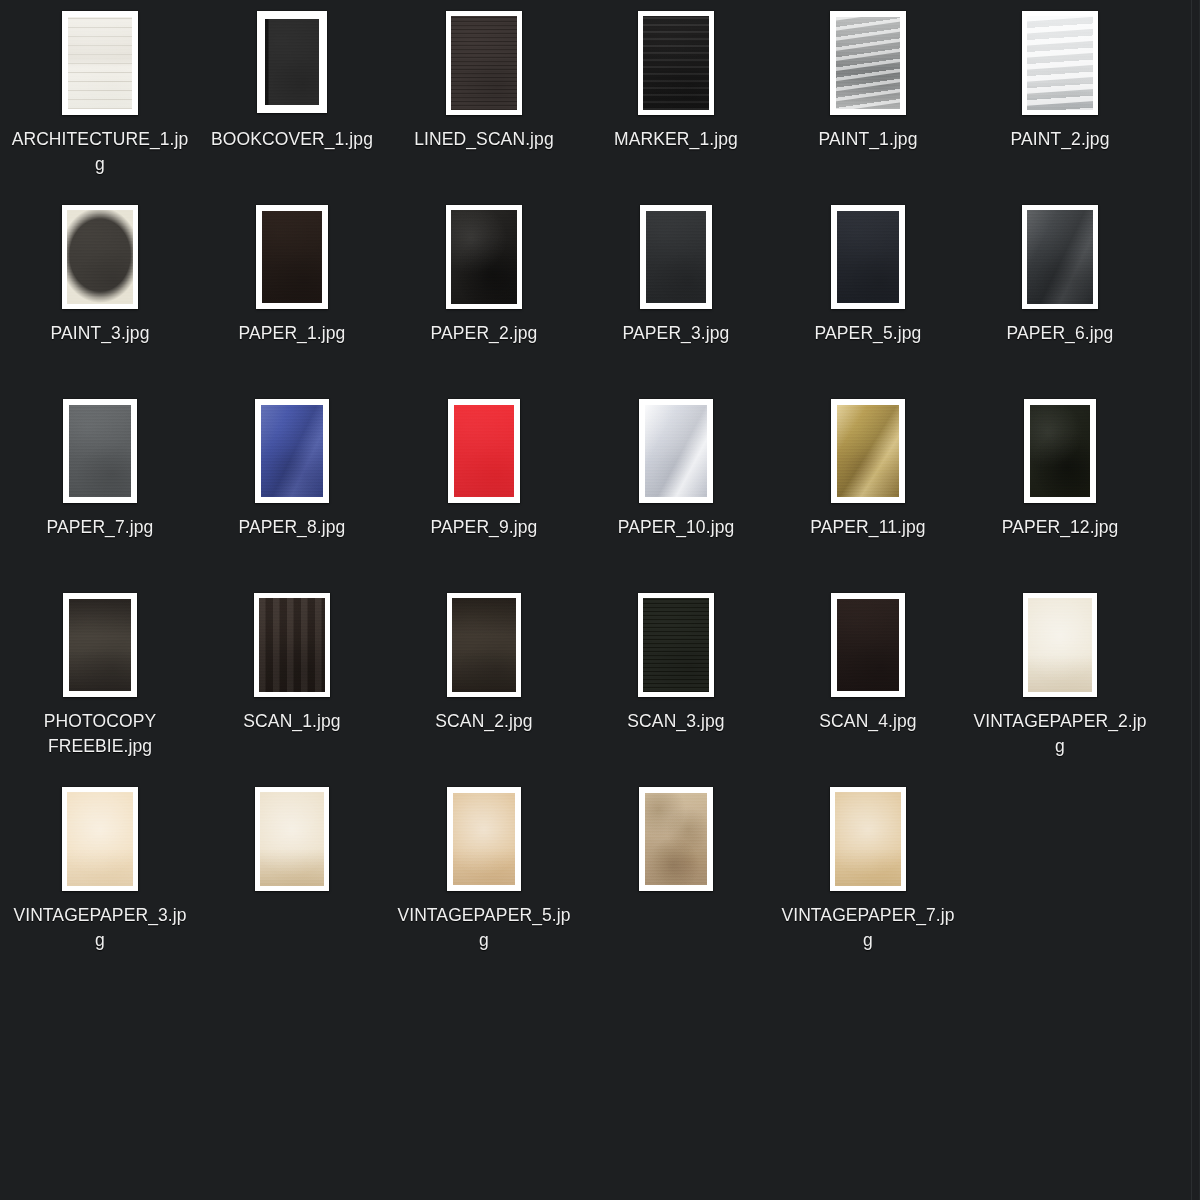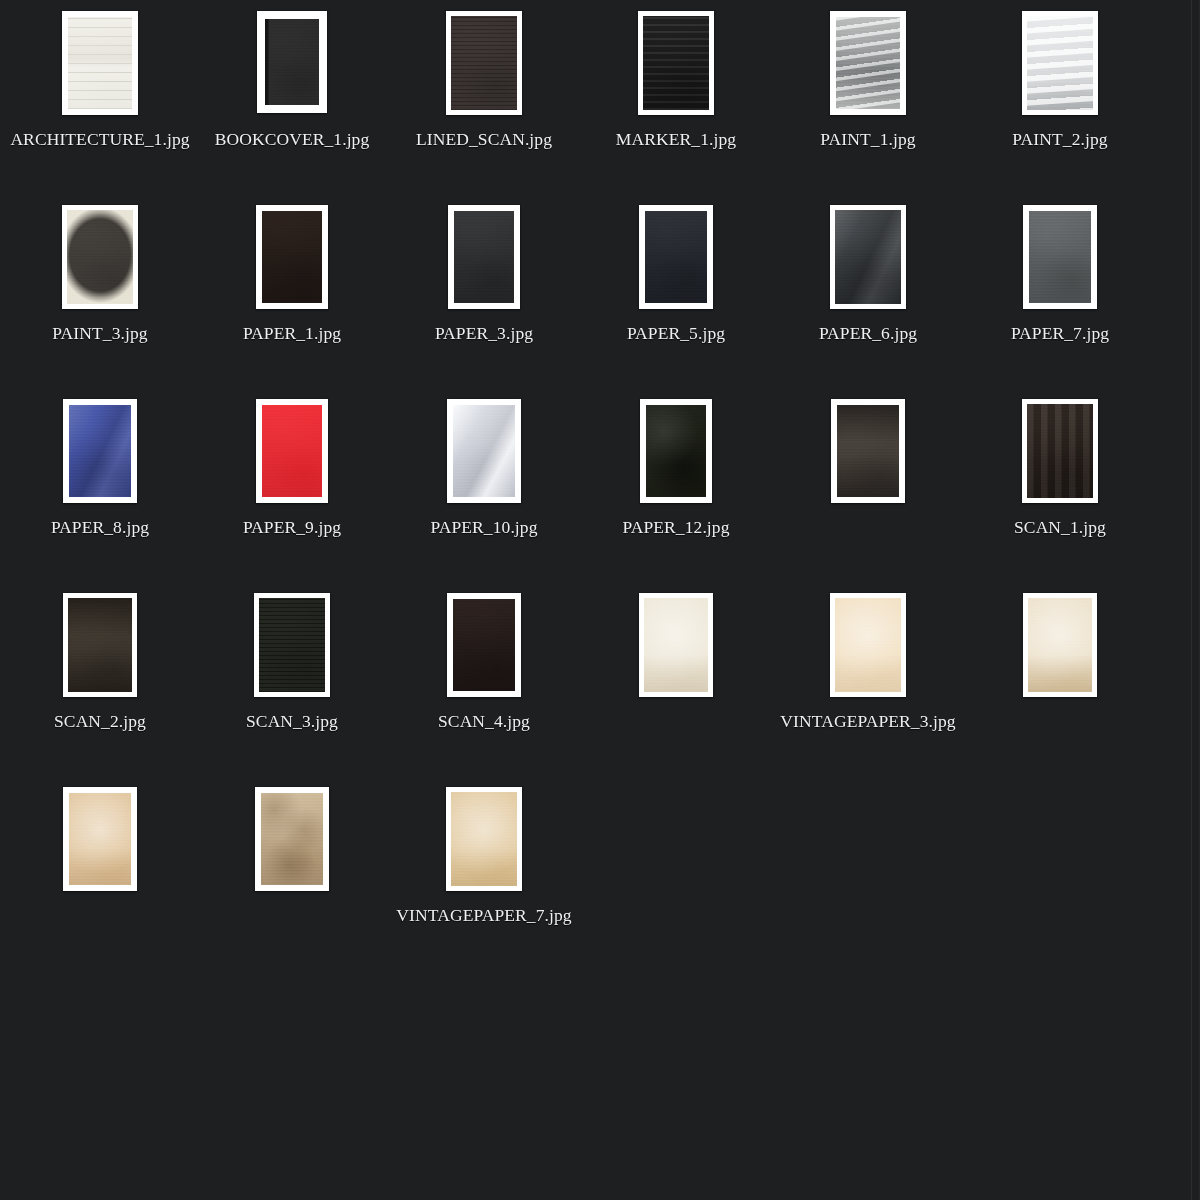--- a/index.html
+++ b/index.html
@@ -15,21 +15,20 @@
     font-family: "Liberation Sans", "DejaVu Sans", sans-serif;
     -webkit-font-smoothing: antialiased;
   }
 
   #file-grid {
     position: relative;
     width: 1200px;
     height: 948px;
     background: #1d1f21;
     box-sizing: border-box;
-    font-family: Liberation Serif, serif;
   }
 
   
   .scroll-track {
     position: absolute;
     top: 0;
     right: 8px;
     width: 1px;
     height: 1200px;
     background: #2b2e30;
@@ -183,20 +182,28 @@
       <div class="file-item">
         <div class="thumb-wrap">
           <div class="thumb" style="width: 72px; height: 104px; padding: 6px;">
             <div class="sheet" style="background: linear-gradient(rgb(43, 33, 28) 0%, rgb(28, 21, 18) 100%);"></div>
           </div>
         </div>
         <div class="file-label">PAPER_1.jpg</div>
       </div>
       <div class="file-item">
         <div class="thumb-wrap">
+          <div class="thumb" style="width: 76px; height: 104px; padding: 5px;">
+            <div class="sheet" style="background: radial-gradient(circle at 30% 30%, rgba(255, 255, 255, 0.08), rgba(0, 0, 0, 0) 45%), radial-gradient(circle at 62% 68%, rgba(0, 0, 0, 0.35), rgba(0, 0, 0, 0) 50%), linear-gradient(140deg, rgb(42, 41, 39), rgb(18, 17, 16));"></div>
+          </div>
+        </div>
+        <div class="file-label">PAPER_2.jpg</div>
+      </div>
+      <div class="file-item">
+        <div class="thumb-wrap">
           <div class="thumb" style="width: 72px; height: 104px; padding: 6px;">
             <div class="sheet" style="background: linear-gradient(rgb(52, 54, 56) 0%, rgb(35, 37, 39) 100%);"></div>
           </div>
         </div>
         <div class="file-label">PAPER_3.jpg</div>
       </div>
       <div class="file-item">
         <div class="thumb-wrap">
           <div class="thumb" style="width: 74px; height: 104px; padding: 6px;">
             <div class="sheet" style="background: linear-gradient(rgb(44, 47, 54) 0%, rgb(27, 30, 36) 100%);"></div>
@@ -239,32 +246,41 @@
       <div class="file-item">
         <div class="thumb-wrap">
           <div class="thumb" style="width: 74px; height: 104px; padding: 6px;">
             <div class="sheet" style="background: linear-gradient(118deg, rgba(255, 255, 255, 0.85) 0%, rgba(0, 0, 0, 0.02) 30%, rgba(0, 0, 0, 0.09) 55%, rgba(255, 255, 255, 0.7) 72%, rgba(0, 0, 0, 0.05) 100%), linear-gradient(rgb(221, 224, 232), rgb(198, 202, 212));"></div>
           </div>
         </div>
         <div class="file-label">PAPER_10.jpg</div>
       </div>
       <div class="file-item">
         <div class="thumb-wrap">
+          <div class="thumb" style="width: 74px; height: 104px; padding: 6px;">
+            <div class="sheet" style="background: linear-gradient(122deg, rgba(255, 245, 205, 0.55) 0%, rgba(0, 0, 0, 0.05) 26%, rgba(0, 0, 0, 0.18) 50%, rgba(255, 245, 205, 0.45) 68%, rgba(0, 0, 0, 0.14) 100%), linear-gradient(rgb(194, 165, 88), rgb(158, 132, 64));"></div>
+          </div>
+        </div>
+        <div class="file-label">PAPER_11.jpg</div>
+      </div>
+      <div class="file-item">
+        <div class="thumb-wrap">
           <div class="thumb" style="width: 72px; height: 104px; padding: 6px;">
             <div class="sheet" style="background: radial-gradient(circle at 30% 30%, rgba(255, 255, 255, 0.08), rgba(0, 0, 0, 0) 45%), radial-gradient(circle at 62% 68%, rgba(0, 0, 0, 0.35), rgba(0, 0, 0, 0) 50%), linear-gradient(140deg, rgb(35, 38, 31), rgb(22, 24, 15));"></div>
           </div>
         </div>
         <div class="file-label">PAPER_12.jpg</div>
       </div>
       <div class="file-item">
         <div class="thumb-wrap">
           <div class="thumb" style="width: 74px; height: 104px; padding: 6px;">
             <div class="sheet" style="background: linear-gradient(rgb(39, 35, 32) 0%, rgb(68, 63, 56) 40%, rgb(68, 63, 56) 55%, rgb(39, 35, 32) 100%);"></div>
           </div>
         </div>
+        <div class="file-label wrap-words">PHOTOCOPY FREEBIE.jpg</div>
       </div>
       <div class="file-item">
         <div class="thumb-wrap">
           <div class="thumb" style="width: 76px; height: 104px; padding: 5px;">
             <div class="sheet" style="background: repeating-linear-gradient(90deg, rgba(255, 255, 255, 0.05) 0px, rgba(255, 255, 255, 0.05) 6px, rgba(0, 0, 0, 0.18) 7px, rgba(0, 0, 0, 0.18) 14px), linear-gradient(rgb(54, 44, 39), rgb(34, 27, 23));"></div>
           </div>
         </div>
         <div class="file-label">SCAN_1.jpg</div>
       </div>
       <div class="file-item">
@@ -290,20 +306,21 @@
           </div>
         </div>
         <div class="file-label">SCAN_4.jpg</div>
       </div>
       <div class="file-item">
         <div class="thumb-wrap">
           <div class="thumb" style="width: 74px; height: 104px; padding: 5px;">
             <div class="sheet" style="background: radial-gradient(100% 70% at 50% 40%, rgba(255, 255, 255, 0.45), rgba(0, 0, 0, 0) 70%), linear-gradient(rgb(239, 233, 218) 0%, rgb(239, 233, 218) 60%, rgb(216, 205, 183) 100%);"></div>
           </div>
         </div>
+        <div class="file-label">VINTAGEPAPER_2.jpg</div>
       </div>
       <div class="file-item">
         <div class="thumb-wrap">
           <div class="thumb" style="width: 76px; height: 104px; padding: 5px;">
             <div class="sheet" style="background: radial-gradient(100% 70% at 50% 40%, rgba(255, 255, 255, 0.45), rgba(0, 0, 0, 0) 70%), linear-gradient(rgb(243, 226, 198) 0%, rgb(243, 226, 198) 60%, rgb(227, 207, 174) 100%);"></div>
           </div>
         </div>
         <div class="file-label">VINTAGEPAPER_3.jpg</div>
       </div>
       <div class="file-item">
@@ -312,20 +329,21 @@
             <div class="sheet" style="background: radial-gradient(100% 70% at 50% 40%, rgba(255, 255, 255, 0.45), rgba(0, 0, 0, 0) 70%), linear-gradient(rgb(238, 227, 206) 0%, rgb(238, 227, 206) 60%, rgb(205, 184, 148) 100%);"></div>
           </div>
         </div>
       </div>
       <div class="file-item">
         <div class="thumb-wrap">
           <div class="thumb" style="width: 74px; height: 104px; padding: 6px;">
             <div class="sheet" style="background: radial-gradient(100% 70% at 50% 40%, rgba(255, 255, 255, 0.45), rgba(0, 0, 0, 0) 70%), linear-gradient(rgb(227, 201, 163) 0%, rgb(227, 201, 163) 60%, rgb(205, 175, 135) 100%);"></div>
           </div>
         </div>
+        <div class="file-label">VINTAGEPAPER_5.jpg</div>
       </div>
       <div class="file-item">
         <div class="thumb-wrap">
           <div class="thumb" style="width: 74px; height: 104px; padding: 6px;">
             <div class="sheet" style="background: radial-gradient(circle at 22% 18%, rgba(120, 95, 60, 0.38), rgba(0, 0, 0, 0) 30%), radial-gradient(circle at 70% 40%, rgba(120, 95, 60, 0.3), rgba(0, 0, 0, 0) 32%), radial-gradient(circle at 45% 78%, rgba(110, 88, 55, 0.34), rgba(0, 0, 0, 0) 34%), linear-gradient(rgb(207, 187, 155), rgb(168, 144, 114));"></div>
           </div>
         </div>
       </div>
       <div class="file-item">
         <div class="thumb-wrap">

